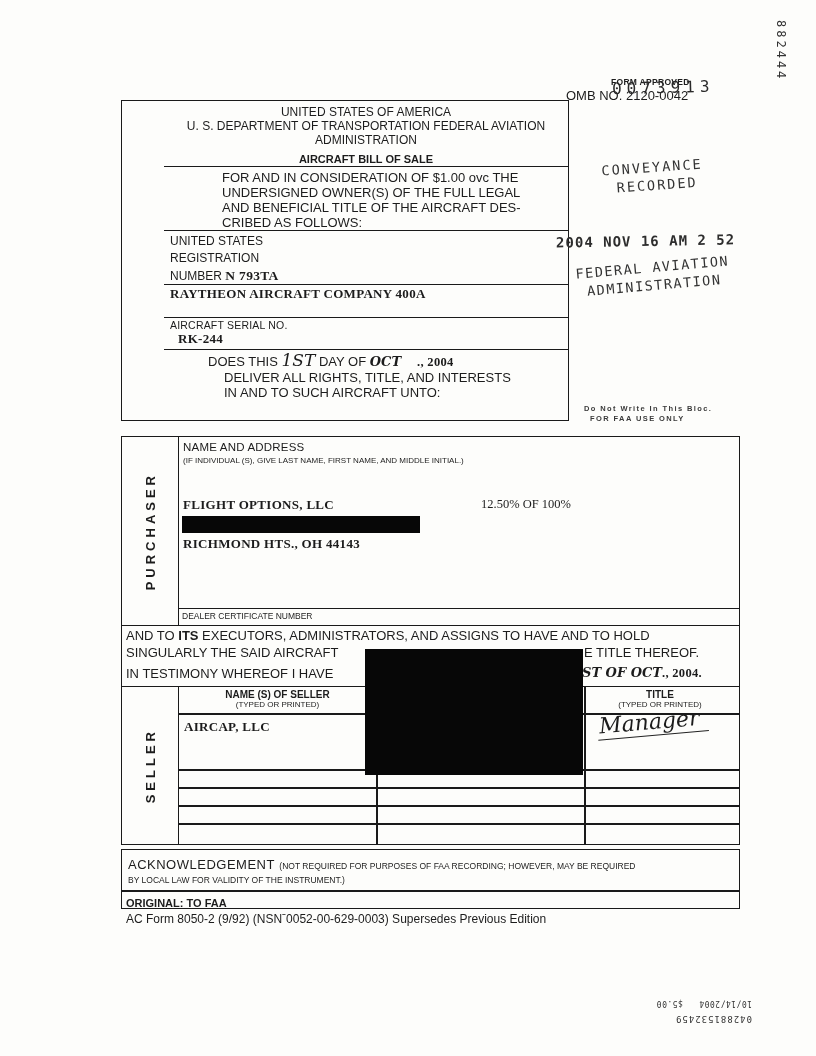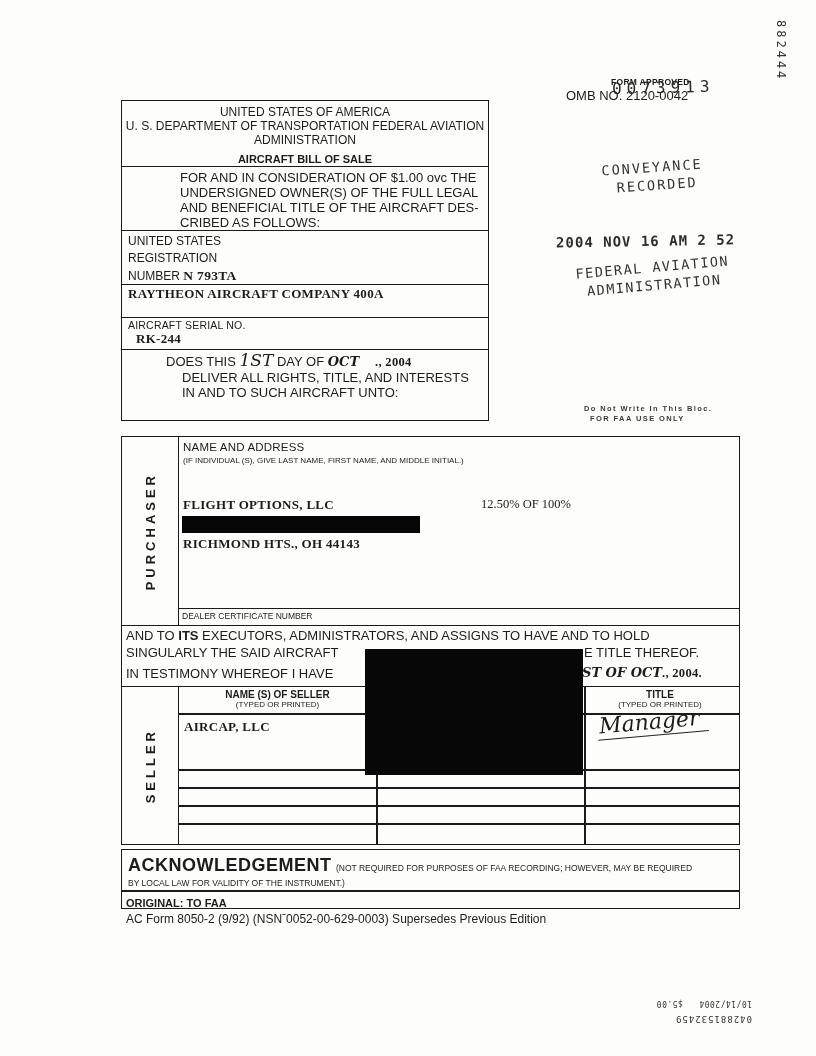--- a/index.html
+++ b/index.html
@@ -39,21 +39,21 @@
 <body>
 
 <div class="page">
 
   <div class="abs stamp" style="left:774px; top:20px; writing-mode:vertical-rl; font-size:12px; letter-spacing:3px;">882444</div>
 
   <div class="abs" style="left:611px; top:77px; font-size:8.5px; letter-spacing:.3px;font-weight:bold;">FORM APPROVED</div>
   <div class="abs" style="left:566px; top:88px; font-size:13px;">OMB NO. 2120-0042</div>
   <div class="abs stamp" style="left:612px; top:78px; font-size:16px; letter-spacing:5px; transform:rotate(-1.5deg); color:#2a2a2a;">0073913</div>
 
-  <div class="abs bordered" style="left:121px; top:100px; width:368px;">
+  <div class="abs bordered" style="left:121px; top:100px; width:448px;padding-left:42px;">
 
     <div class="sec center" style="height:66px; padding-top:4px;">
       <div class="t12">UNITED STATES OF AMERICA</div>
       <div class="t12">U. S.  DEPARTMENT OF TRANSPORTATION FEDERAL AVIATION</div>
       <div class="t12">ADMINISTRATION</div>
       <div style="font-size:11px; font-weight:bold; margin-top:6px;">AIRCRAFT BILL OF SALE</div>
     </div>
 
     <div class="sec" style="height:64px; padding:3px 0 0 58px; line-height:15px;">
       <div class="t13">FOR AND IN CONSIDERATION OF $1.00 ovc THE</div>
@@ -162,21 +162,21 @@
 
       <div class="abs typed" style="left:5px; top:32px;">AIRCAP, LLC</div>
       <div class="abs hand" style="left:418px; top:22px; font-size:22px; transform:rotate(-5deg); border-bottom:1.5px solid #222; padding:0 8px 1px 2px;">Manager</div>
     </div>
   </div>
 
   <div class="redact" style="left:365px; top:649px; width:218px; height:126px; z-index:5;"></div>
 
   <div class="abs bordered" style="left:121px; top:849px; width:619px; height:42px; padding:5px 6px 0 6px;">
     <div>
-      <span style="font-size:18px; font-weight:bold; letter-spacing:.5px;">ACKNOWLEDGEMENT</span>
+      <span style="font-size:13px; font-weight:normal; letter-spacing:.5px;">ACKNOWLEDGEMENT</span>
       <span style="font-size:8.5px;">(NOT REQUIRED FOR PURPOSES OF FAA RECORDING; HOWEVER, MAY BE REQUIRED</span>
     </div>
     <div style="font-size:8.5px; padding-top:2px;">BY LOCAL LAW FOR VALIDITY OF THE INSTRUMENT.)</div>
   </div>
 
   <div class="abs bordered" style="left:121px; top:891px; width:619px; height:18px; padding:1px 0 0 4px;">
     <span style="font-size:11px; font-weight:bold;">ORIGINAL: TO FAA</span>
   </div>
 
   <div class="abs t12" style="left:126px; top:912px;">AC Form 8050-2 (9/92) (NSNˉ0052-00-629-0003) Supersedes Previous Edition</div>

